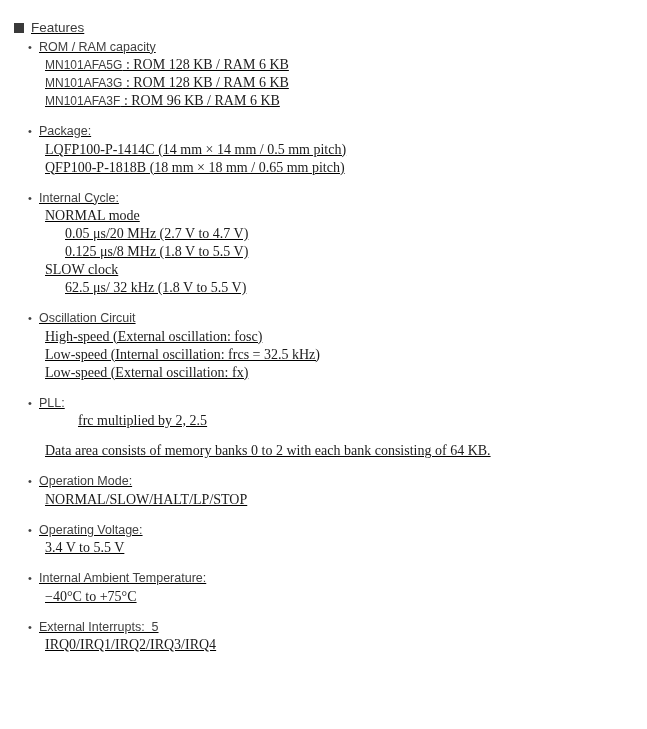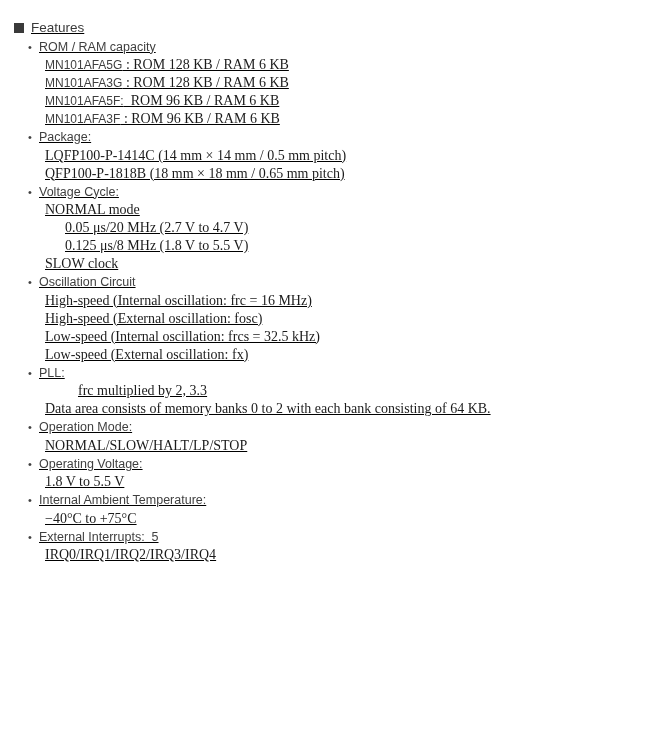--- a/index.html
+++ b/index.html
@@ -22,21 +22,21 @@
   }
   .sq {
     display: inline-block;
     width: 10px;
     height: 10px;
     background: #3a3a3a;
     margin-right: 7px;
     vertical-align: -1px;
   }
 
-  .section { margin-top: 0; }
+  .section { margin-top: 12px; }
   .section.first { margin-top: 0; }
 
   .bullet-line {
     margin-left: 28px;
     line-height: 18.5px;
     font-family: "Liberation Sans", sans-serif;
     font-size: 12.5px;
     color: #3f3f3f;
     white-space: pre-wrap;
   }
@@ -72,63 +72,62 @@
 <body>
 
 <div class="page">
 
   <h1 class="heading"><span class="sq"></span><span>Features</span></h1>
 
   <div class="section first">
     <div class="bullet-line"><span class="bullet">•</span><span>ROM / RAM capacity</span></div>
     <div class="line l1"><span class="sans-run">MN101AFA5G</span><span class="serif-run"> : ROM 128 KB / RAM 6 KB</span></div>
     <div class="line l1"><span class="sans-run">MN101AFA3G</span><span class="serif-run"> : ROM 128 KB / RAM 6 KB</span></div>
-    <div class="line l1"><span class="sans-run">MN101AFA5F:</span><span class="serif-run">  ROM 96 KB / RAM 6 KB</span></div>
     <div class="line l1"><span class="sans-run">MN101AFA3F</span><span class="serif-run"> : ROM 96 KB / RAM 6 KB</span></div>
   </div>
 
   <div class="section">
     <div class="bullet-line"><span class="bullet">•</span><span>Package:</span></div>
     <div class="line l1">LQFP100-P-1414C (14 mm × 14 mm / 0.5 mm pitch)</div>
     <div class="line l1">QFP100-P-1818B (18 mm × 18 mm / 0.65 mm pitch)</div>
   </div>
 
   <div class="section">
-    <div class="bullet-line"><span class="bullet">•</span><span>Voltage Cycle:</span></div>
+    <div class="bullet-line"><span class="bullet">•</span><span>Internal Cycle:</span></div>
     <div class="line l1">NORMAL mode</div>
     <div class="line l2">0.05 μs/20 MHz (2.7 V to 4.7 V)</div>
     <div class="line l2">0.125 μs/8 MHz (1.8 V to 5.5 V)</div>
     <div class="line l1">SLOW clock</div>
+    <div class="line l2">62.5 μs/ 32 kHz (1.8 V to 5.5 V)</div>
   </div>
 
   <div class="section">
     <div class="bullet-line"><span class="bullet">•</span><span>Oscillation Circuit</span></div>
-    <div class="line l1">High-speed (Internal oscillation: frc = 16 MHz)</div>
     <div class="line l1">High-speed (External oscillation: fosc)</div>
     <div class="line l1">Low-speed (Internal oscillation: frcs = 32.5 kHz)</div>
     <div class="line l1">Low-speed (External oscillation: fx)</div>
   </div>
 
   <div class="section">
     <div class="bullet-line"><span class="bullet">•</span><span>PLL:</span></div>
-    <div class="line l3">frc multiplied by 2, 3.3</div>
+    <div class="line l3">frc multiplied by 2, 2.5</div>
   </div>
 
   <div class="section">
     <div class="line l1">Data area consists of memory banks 0 to 2 with each bank consisting of 64 KB.</div>
   </div>
 
   <div class="section">
     <div class="bullet-line"><span class="bullet">•</span><span>Operation Mode:</span></div>
     <div class="line l1">NORMAL/SLOW/HALT/LP/STOP</div>
   </div>
 
   <div class="section">
     <div class="bullet-line"><span class="bullet">•</span><span>Operating Voltage:</span></div>
-    <div class="line l1">1.8 V to 5.5 V</div>
+    <div class="line l1">3.4 V to 5.5 V</div>
   </div>
 
   <div class="section">
     <div class="bullet-line"><span class="bullet">•</span><span>Internal Ambient Temperature:</span></div>
     <div class="line l1">−40°C to +75°C</div>
   </div>
 
   <div class="section">
     <div class="bullet-line"><span class="bullet">•</span><span>External Interrupts:  5</span></div>
     <div class="line l1">IRQ0/IRQ1/IRQ2/IRQ3/IRQ4</div>

